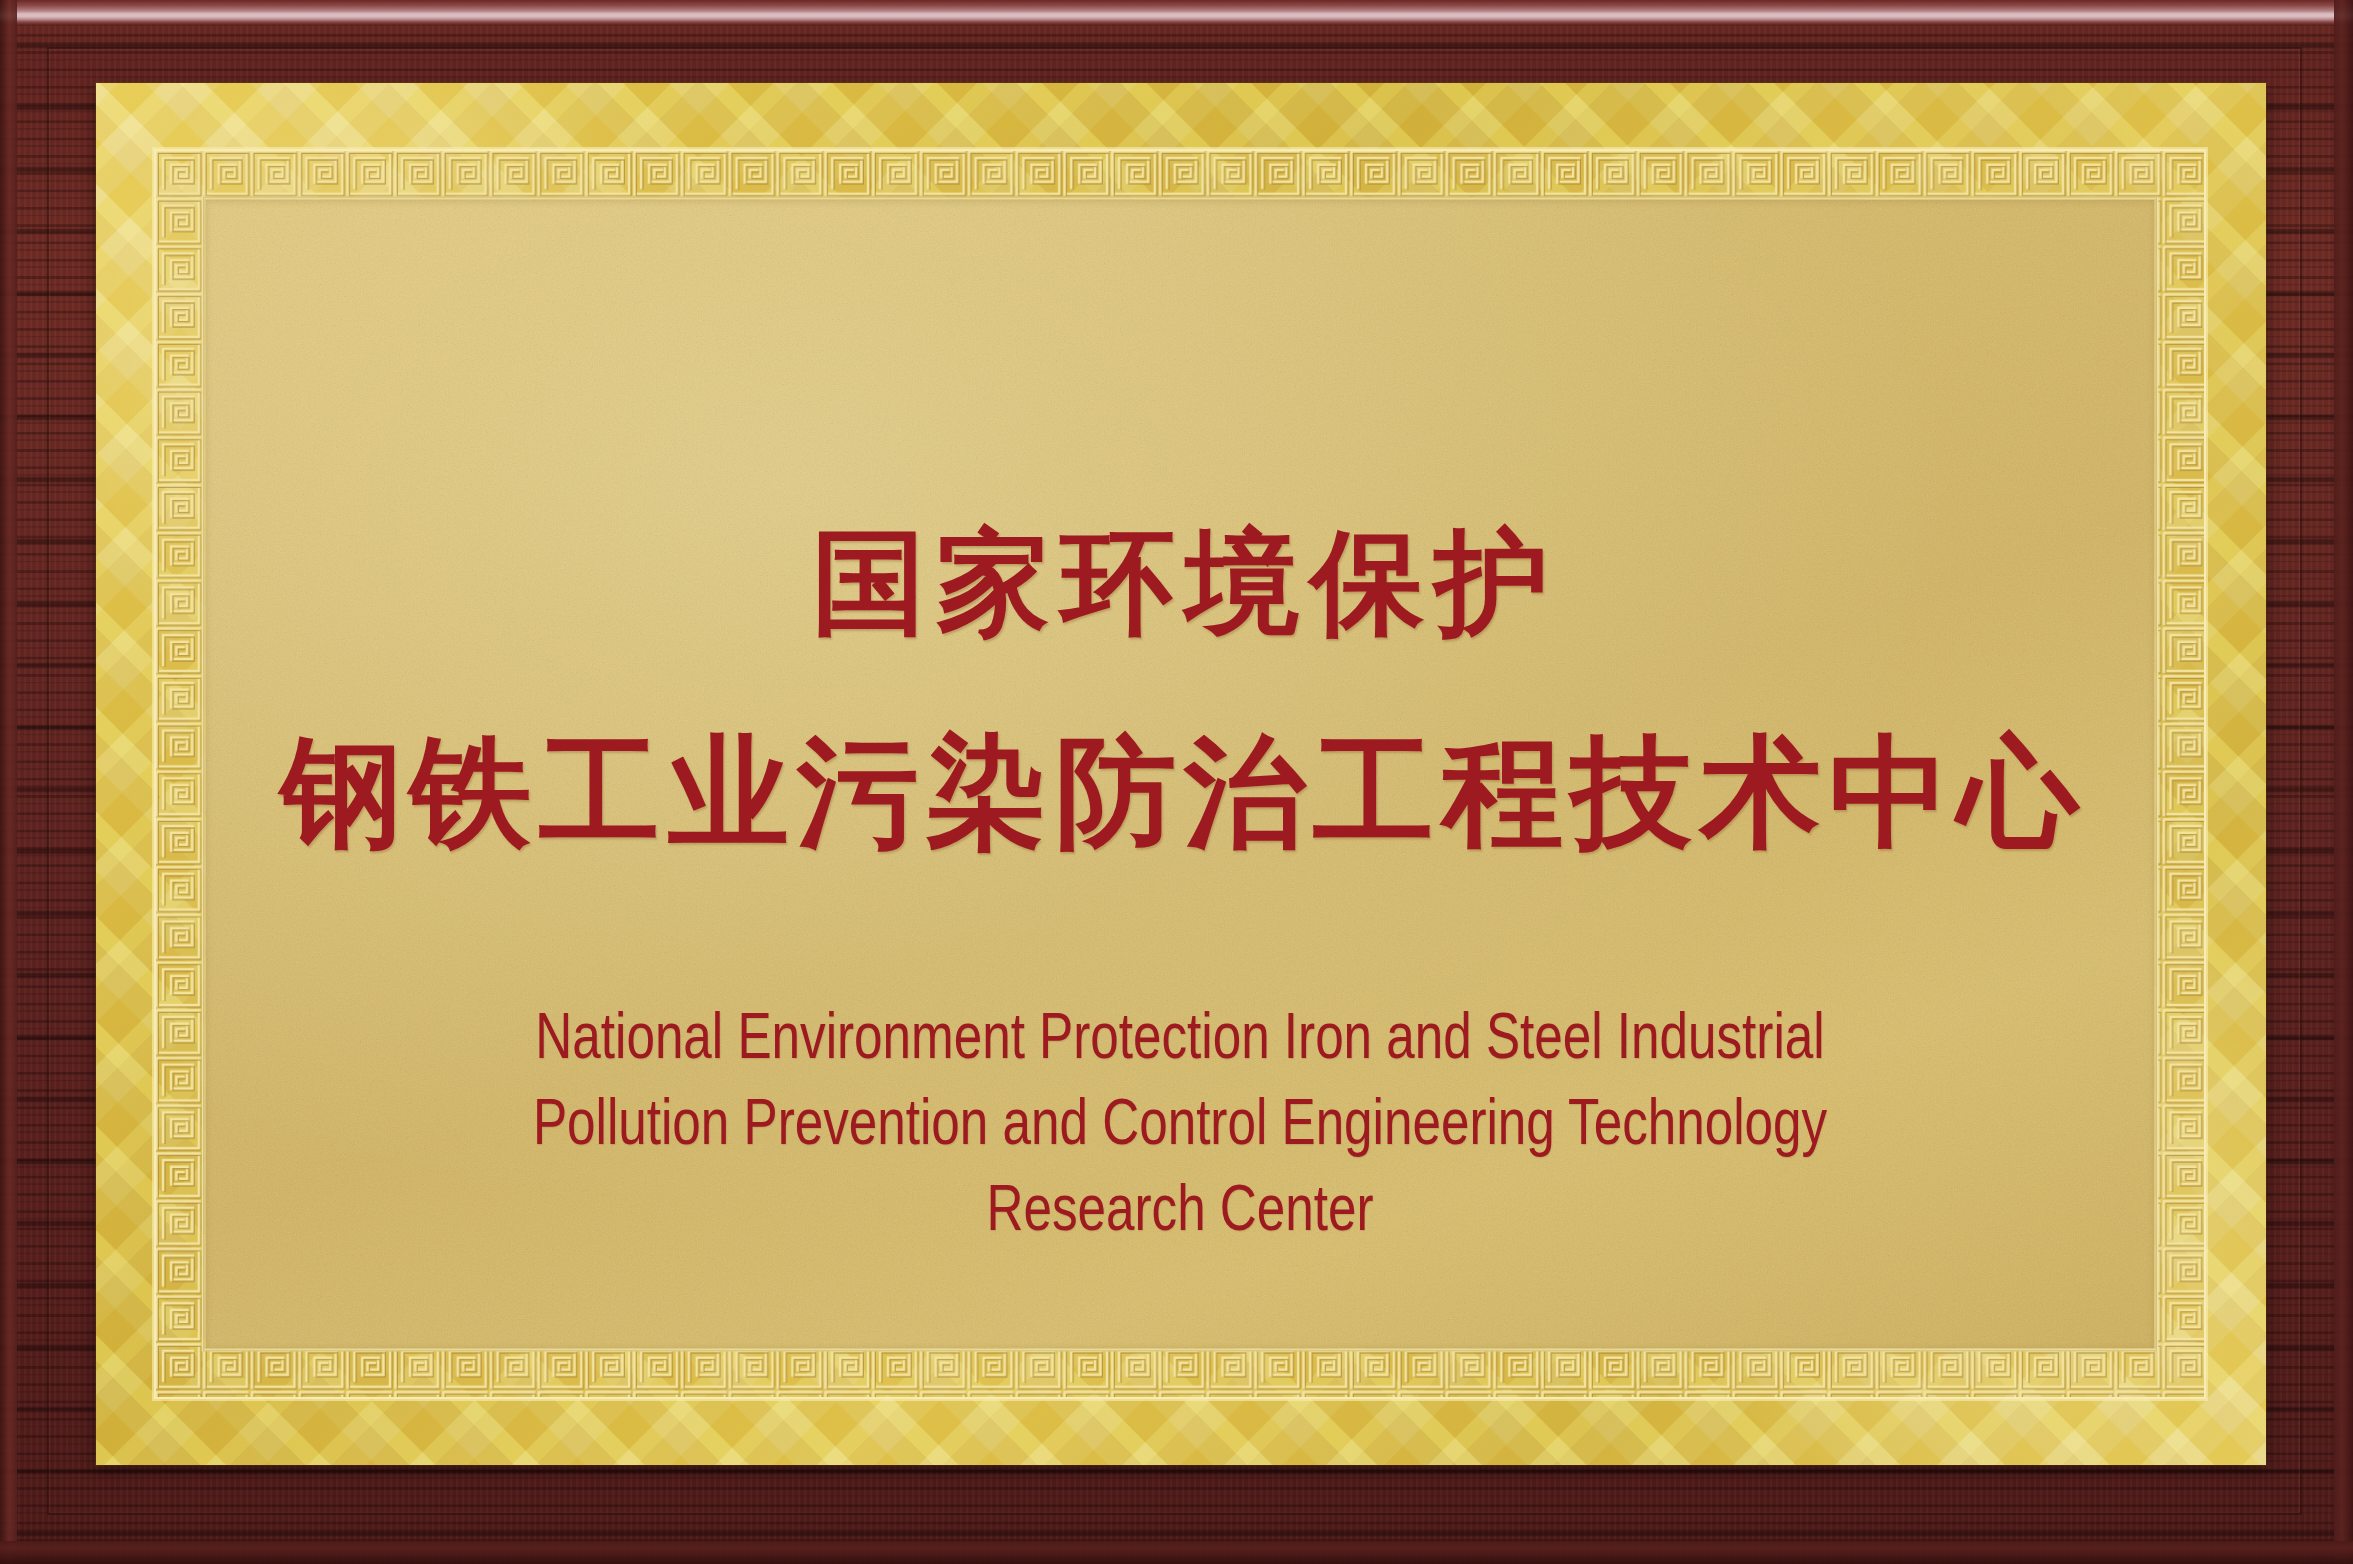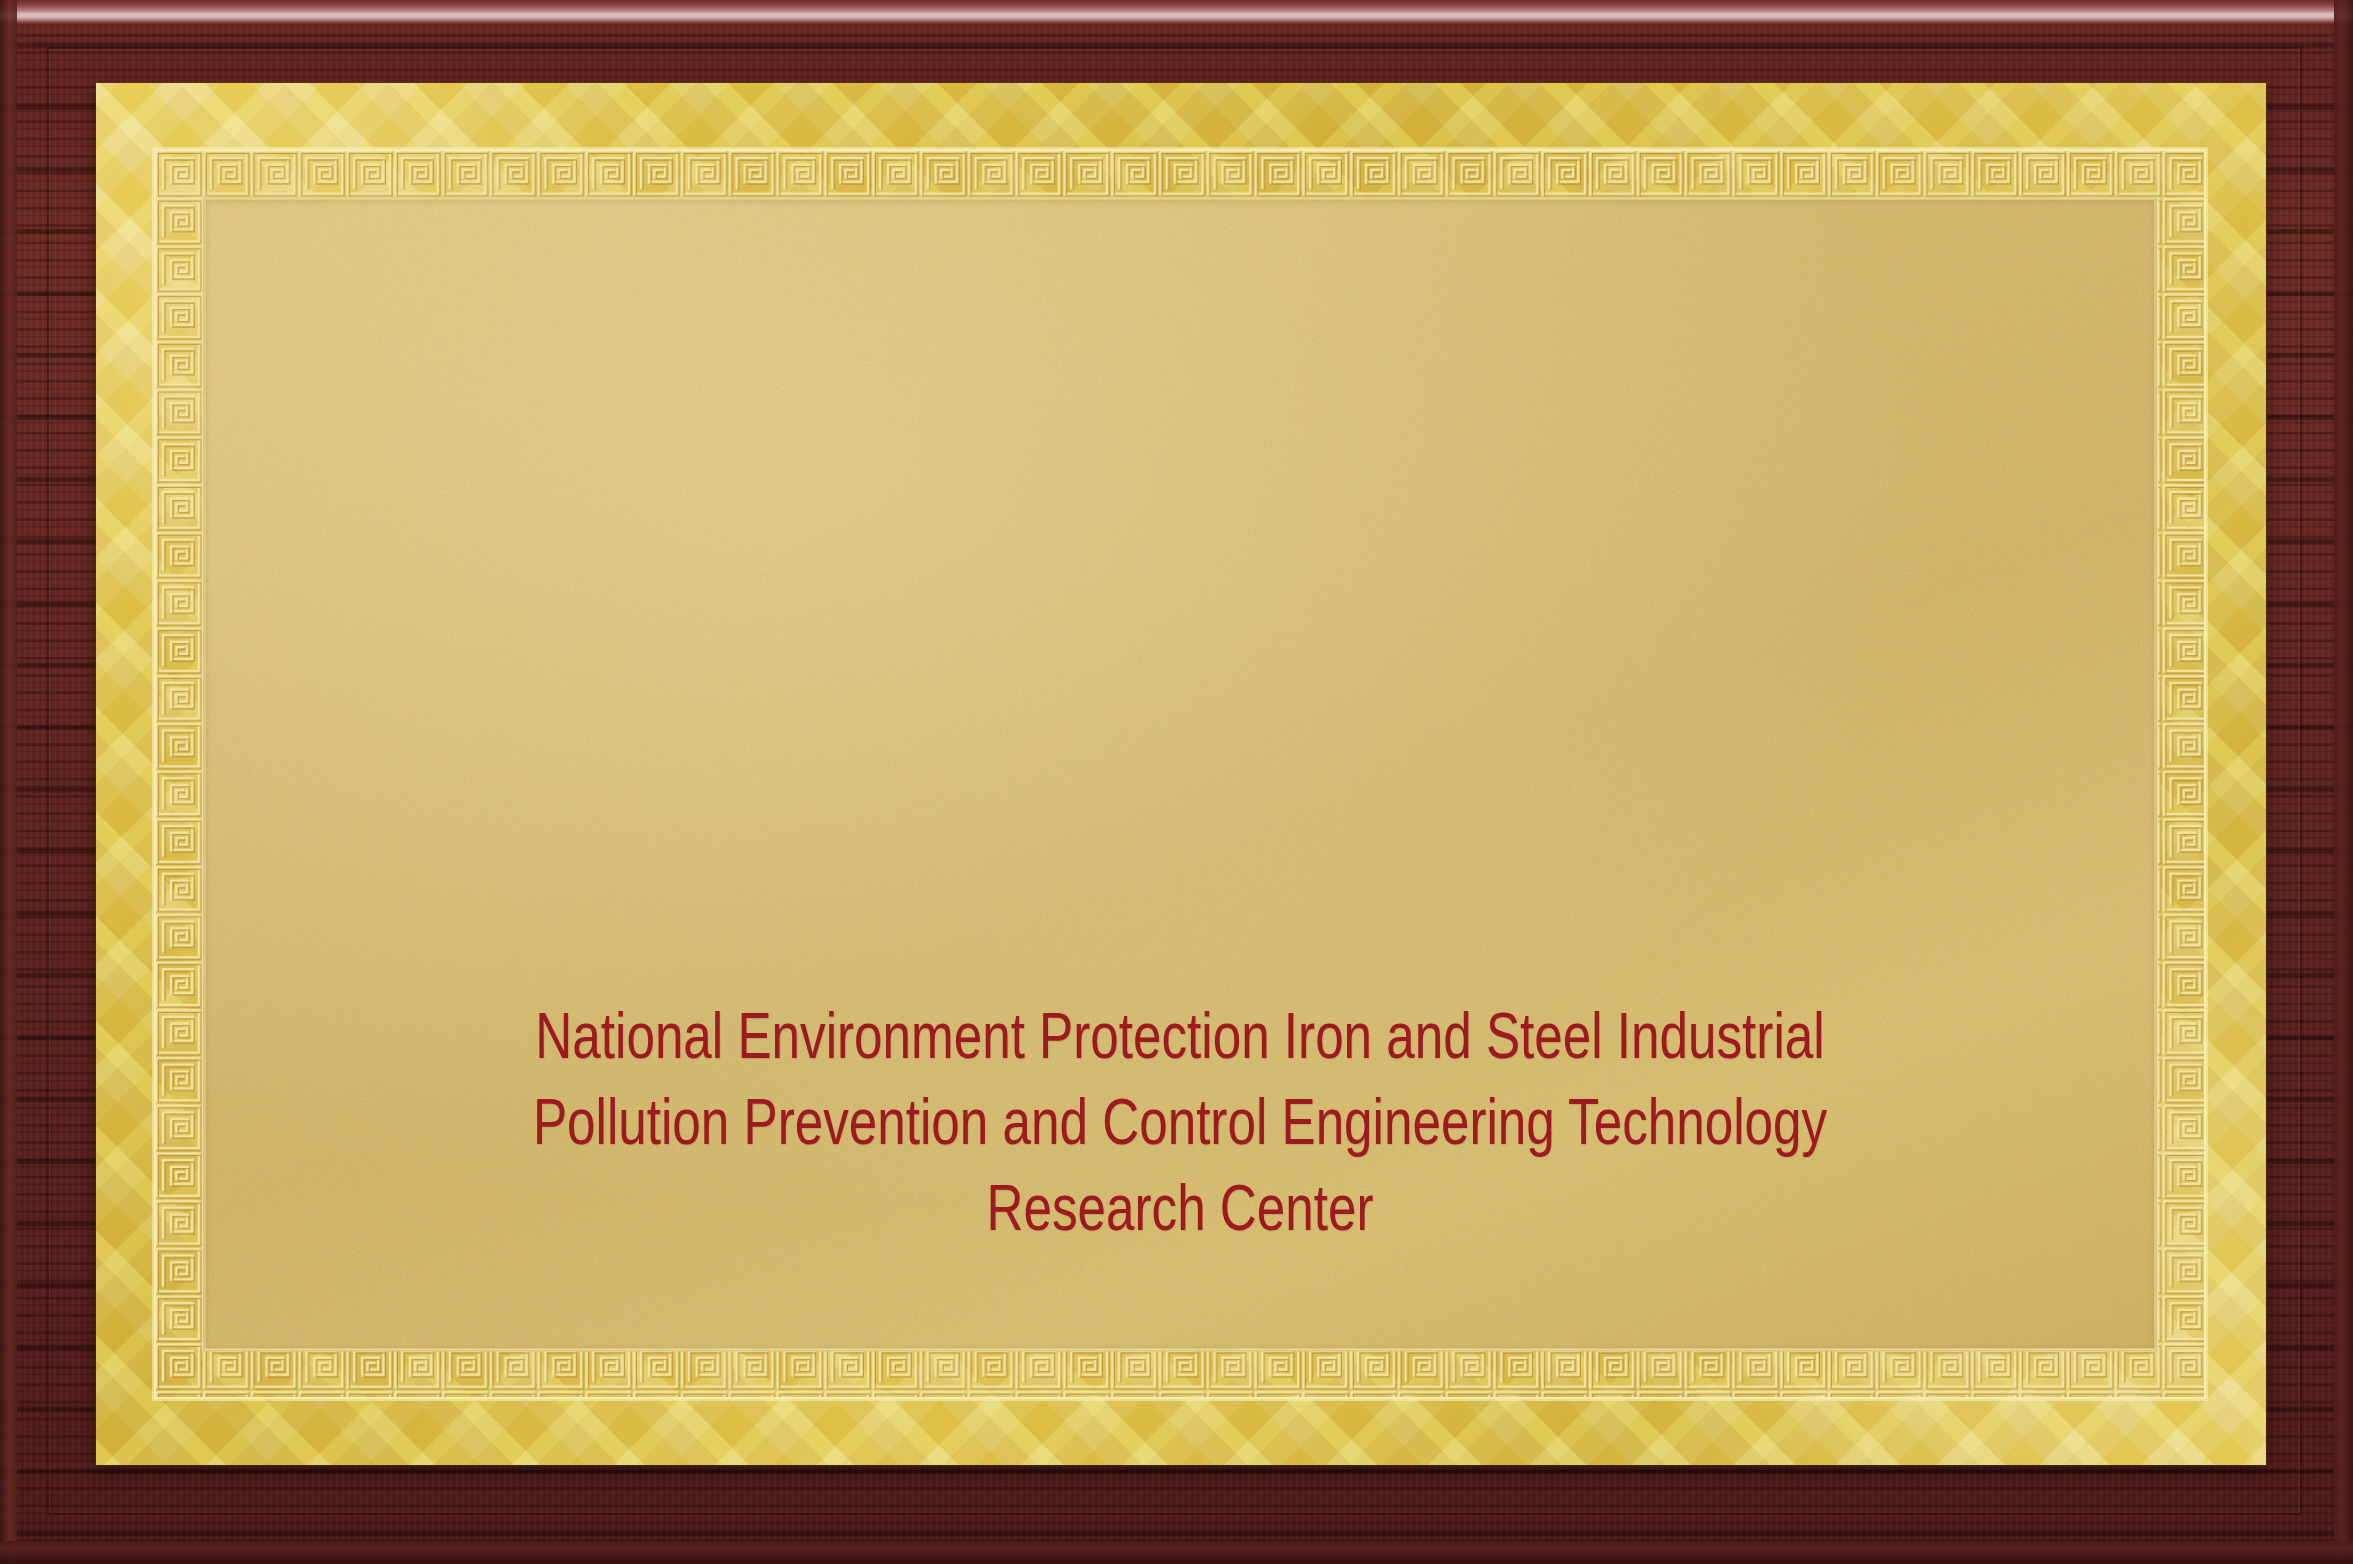--- a/index.html
+++ b/index.html
@@ -217,20 +217,22 @@
             <feColorMatrix type="saturate" values="0.15"></feColorMatrix>
             <feComponentTransfer>
                 <feFuncA type="linear" slope="0.45"></feFuncA>
               </feComponentTransfer>
           </filter>
           <rect width="100%" height="100%" filter="url(#f)"></rect>
         </svg>
       </div>
 
       <div class="textblock">
+        <div class="cn cn-1">国家环境保护</div>
+        <div class="cn cn-2">钢铁工业污染防治工程技术中心</div>
 
         <div class="en">
           <span>National Environment Protection Iron and Steel Industrial</span>
           <span>Pollution Prevention and Control Engineering Technology</span>
           <span>Research Center</span>
         </div>
       </div>
     </div>
   </div>
 </div>

